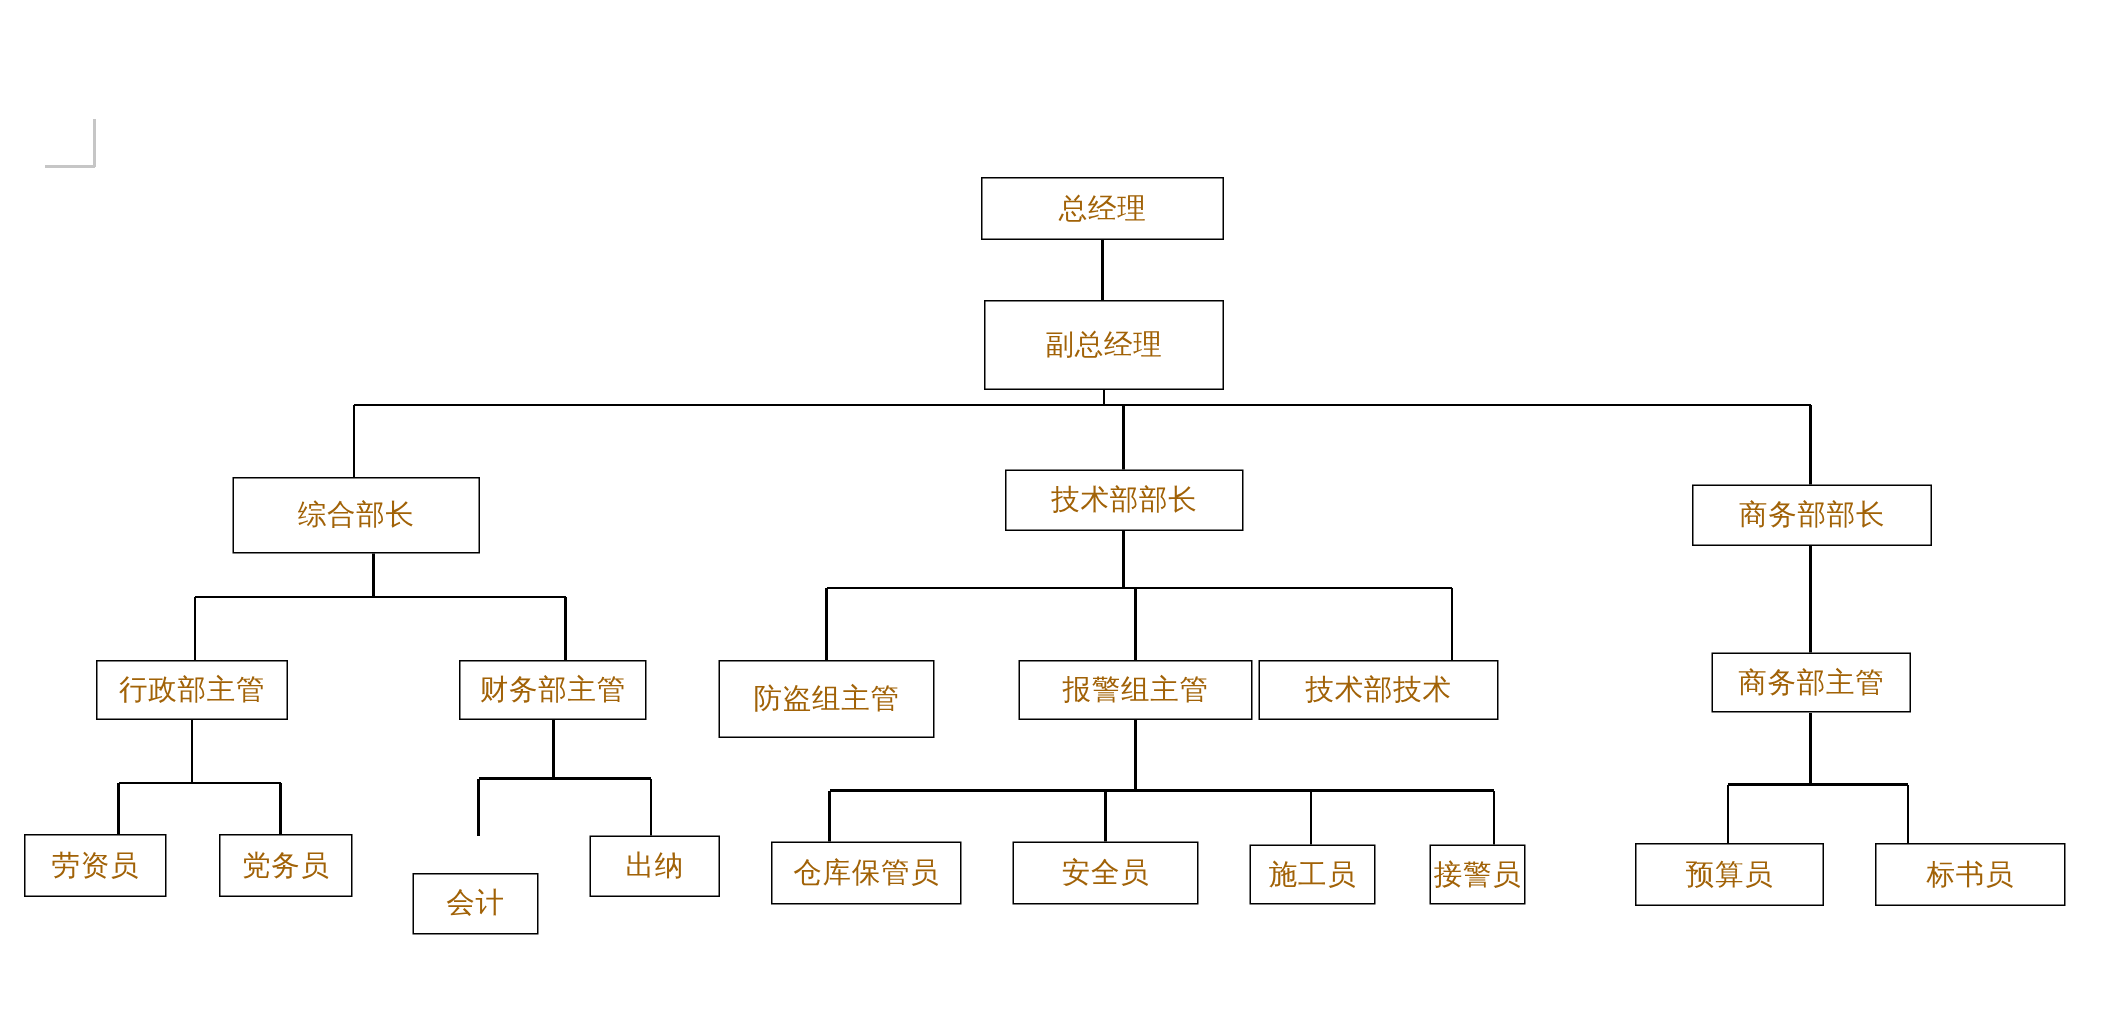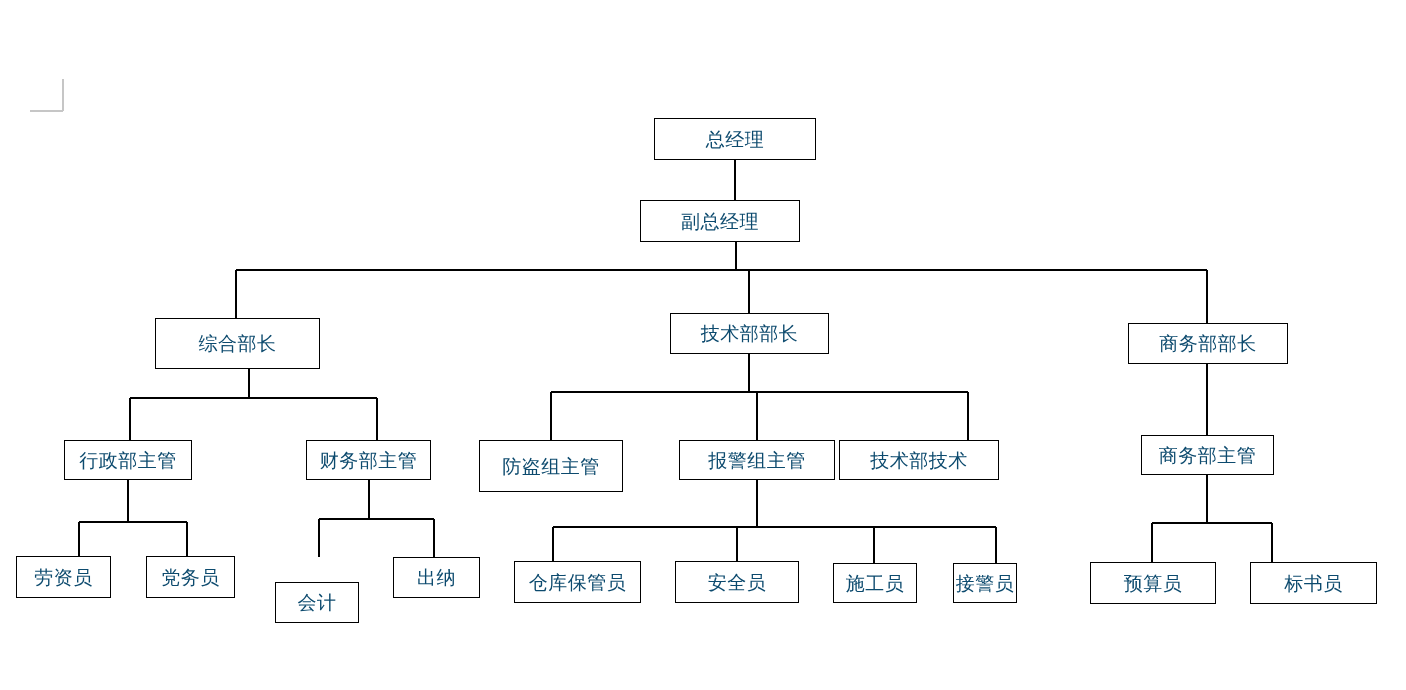--- a/index.html
+++ b/index.html
@@ -38,21 +38,21 @@
     shape-rendering: crispEdges;
   }
   .node-box {
     position: absolute;
     box-sizing: border-box;
     border: 1.4px solid #000000;
     background: #ffffff;
     display: flex;
     align-items: center;
     justify-content: center;
-    color: #0c4a6e;
+    color: #a16207;
     line-height: 1;
     white-space: nowrap;
     letter-spacing: 0.5px;
   }
   .node-label {
     display: block;
     font-size: 19px;
     font-family: "DejaVu Sans", "Liberation Sans", sans-serif;
   }
 </style>
@@ -101,21 +101,21 @@
         <line x1="1152" y1="523" x2="1272" y2="523" class="conn-line"></line>
         <line x1="1152" y1="523" x2="1152" y2="562" class="conn-line"></line>
         <line x1="1272" y1="523" x2="1272" y2="562" class="conn-line"></line>
       </g>
   </svg>
 
   <div id="node-layer">
       <div class="node-box" style="left: 654px; top: 118px; width: 162px; height: 42px;">
         <span class="node-label">总经理</span>
       </div>
-      <div class="node-box" style="left: 640px; top: 200px; width: 160px; height: 42px;">
+      <div class="node-box" style="left: 656px; top: 200px; width: 160px; height: 60px;">
         <span class="node-label">副总经理</span>
       </div>
       <div class="node-box" style="left: 155px; top: 318px; width: 165px; height: 51px;">
         <span class="node-label">综合部长</span>
       </div>
       <div class="node-box" style="left: 670px; top: 313px; width: 159px; height: 41px;">
         <span class="node-label">技术部部长</span>
       </div>
       <div class="node-box" style="left: 1128px; top: 323px; width: 160px; height: 41px;">
         <span class="node-label">商务部部长</span>

